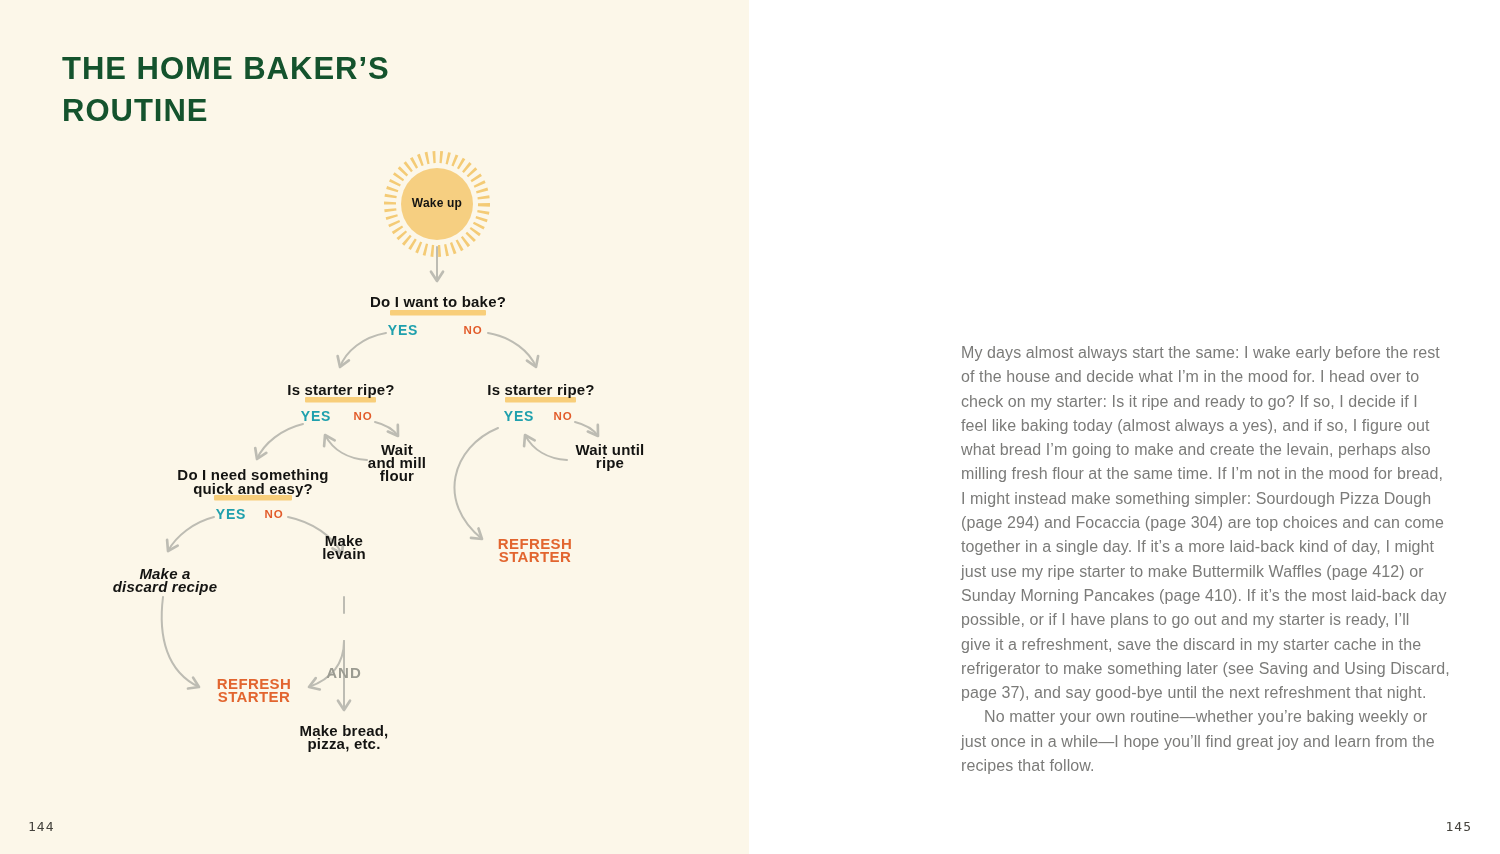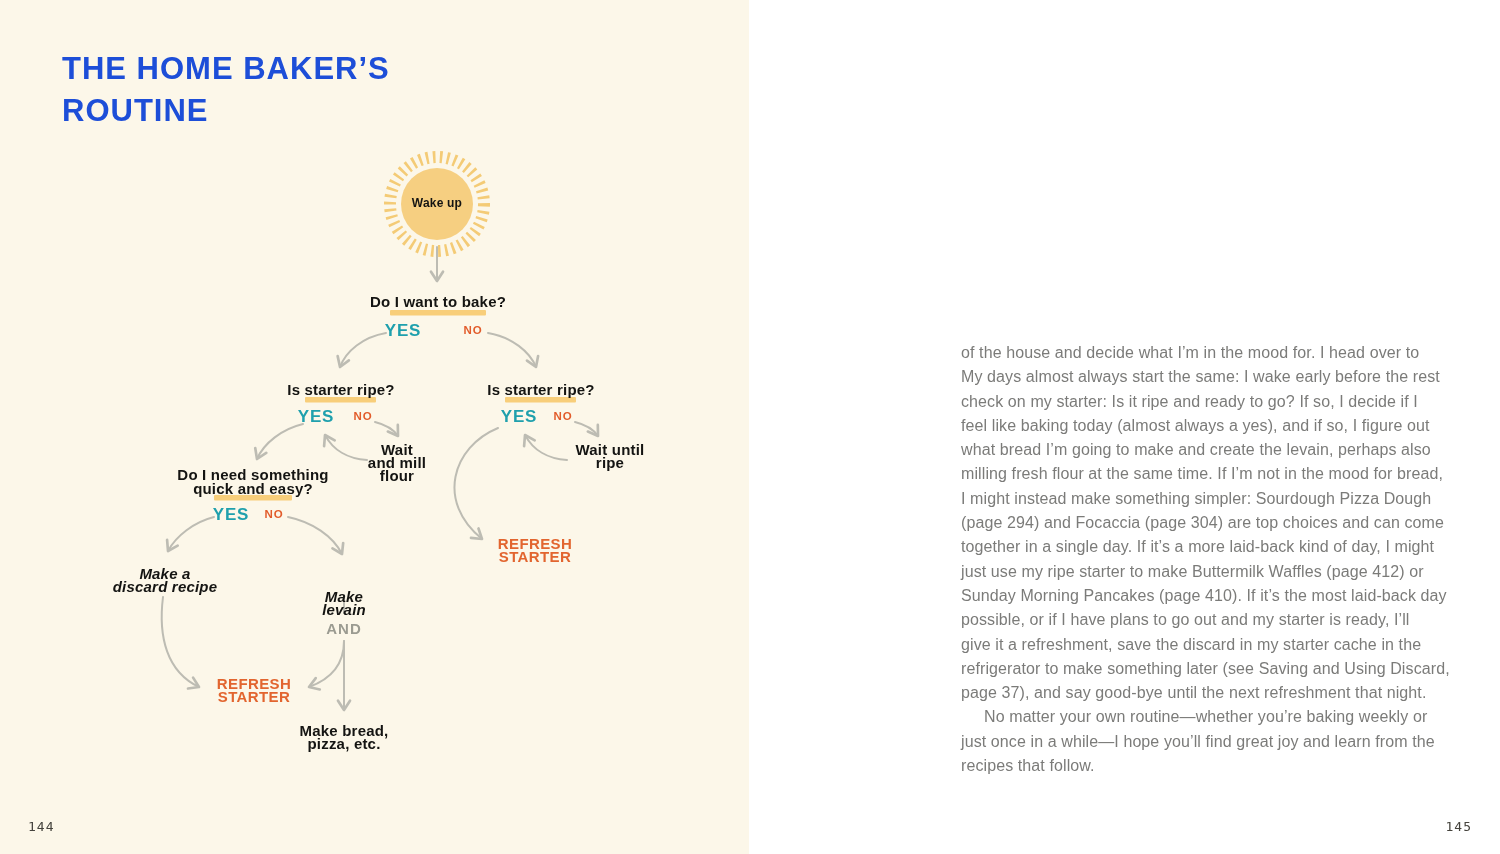--- a/index.html
+++ b/index.html
@@ -12,36 +12,36 @@
     background: #FCF7E9;
   }
   .page-right {
     position: absolute; left: 749px; top: 0; width: 751px; height: 854px;
     background: #FFFFFF;
   }
 
   .title {
     position: absolute; left: 62px; top: 48px;
     font-size: 31px; font-weight: bold; letter-spacing: 1px;
-    line-height: 42px; color: #1d4ed8; white-space: pre-line;
+    line-height: 42px; color: #14532d; white-space: pre-line;
   }
 
   .chart-layer { position: absolute; left: 0; top: 0; width: 750px; height: 854px; }
 
   .fc-label {
     position: absolute; transform: translateX(-50%);
     font-size: 15px; font-weight: bold; color: #141412;
     text-align: center; line-height: 13px; white-space: pre-line;
     letter-spacing: 0.2px;
   }
   .fc-question { font-size: 15px; line-height: 13.5px; }
-  .fc-yes { color: #1FA0AD; font-size: 17px; letter-spacing: 0.8px; }
+  .fc-yes { color: #1FA0AD; font-size: 14px; letter-spacing: 0.8px; }
   .fc-no  { color: #E25C2B; font-size: 11.5px; letter-spacing: 0.8px; }
   .fc-refresh { color: #E2652F; letter-spacing: 0.4px; }
-  .fc-and { color: #9b9b91; letter-spacing: 1px; }
+  .fc-and { color: #9b9b91; letter-spacing: 1px; margin-top: 44px; }
   .fc-wake { font-size: 12px; }
 
   .body-text {
     position: absolute; left: 212px; top: 341px; width: 492px;
     color: #7b7b79; font-size: 16px; letter-spacing: 0.1px;
   }
   .body-line { line-height: 24.3px; white-space: nowrap; }
   .body-line.indent { padding-left: 23px; }
 
   .folio {
@@ -123,38 +123,38 @@
     <div class="fc-label fc-question" style="left:253px; top:468px;">Do I need something
 quick and easy?</div>
     <div class="fc-label fc-yes" style="left:231px; top:508px;">YES</div>
     <div class="fc-label fc-no" style="left:274px; top:508px;">NO</div>
 
     <div class="fc-label fc-refresh" style="left:535px; top:537px;">REFRESH
 STARTER</div>
 
     <div class="fc-label" style="left:165px; top:567px;font-style:italic;">Make a
 discard recipe</div>
-    <div class="fc-label" style="left:344px; top:590px;font-style:italic;">Make
+    <div class="fc-label" style="left:344px; top:534px;">Make
 levain</div>
 
     <div class="fc-label fc-and" style="left:344px; top:622px;">AND</div>
 
     <div class="fc-label fc-refresh" style="left:254px; top:677px;">REFRESH
 STARTER</div>
 
     <div class="fc-label" style="left:344px; top:724px;">Make bread,
 pizza, etc.</div>
 
     <div class="folio folio-left">144</div>
   </div>
 
   <div class="page-right">
     <div class="body-text" id="body-text">
+        <div class="body-line">My days almost always start the same: I wake early before the rest</div>
         <div class="body-line">of the house and decide what I’m in the mood for. I head over to</div>
-        <div class="body-line">My days almost always start the same: I wake early before the rest</div>
         <div class="body-line">check on my starter: Is it ripe and ready to go? If so, I decide if I</div>
         <div class="body-line">feel like baking today (almost always a yes), and if so, I figure out</div>
         <div class="body-line">what bread I’m going to make and create the levain, perhaps also</div>
         <div class="body-line">milling fresh flour at the same time. If I’m not in the mood for bread,</div>
         <div class="body-line">I might instead make something simpler: Sourdough Pizza Dough</div>
         <div class="body-line">(page 294) and Focaccia (page 304) are top choices and can come</div>
         <div class="body-line">together in a single day. If it’s a more laid-back kind of day, I might</div>
         <div class="body-line">just use my ripe starter to make Buttermilk Waffles (page 412) or</div>
         <div class="body-line">Sunday Morning Pancakes (page 410). If it’s the most laid-back day</div>
         <div class="body-line">possible, or if I have plans to go out and my starter is ready, I’ll</div>

